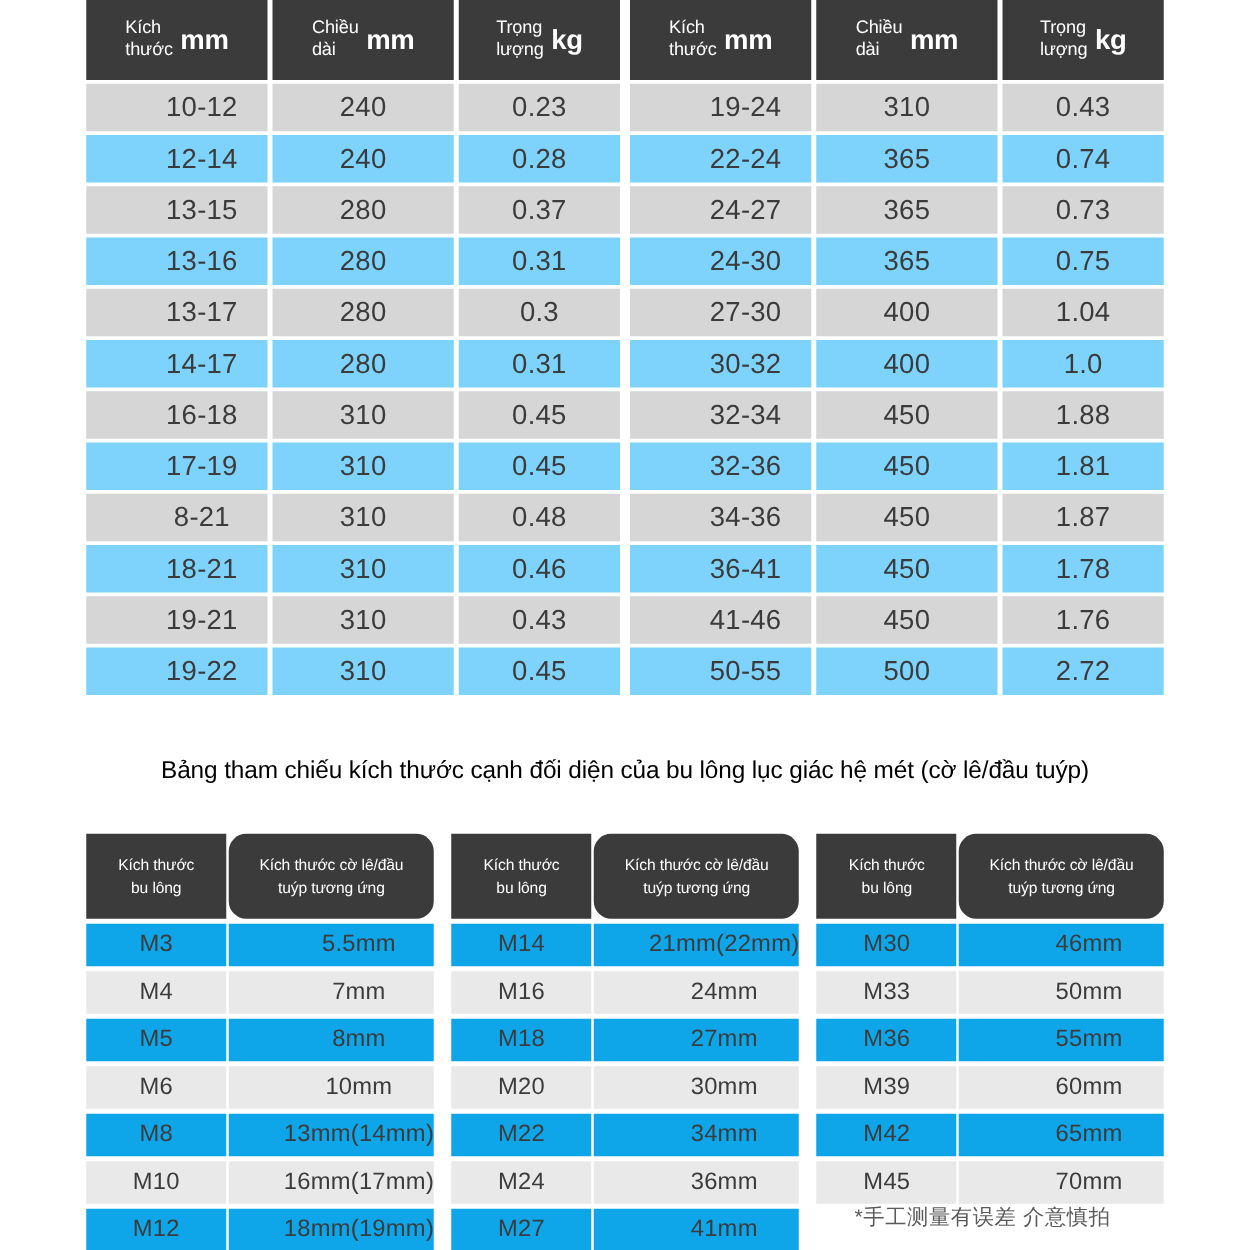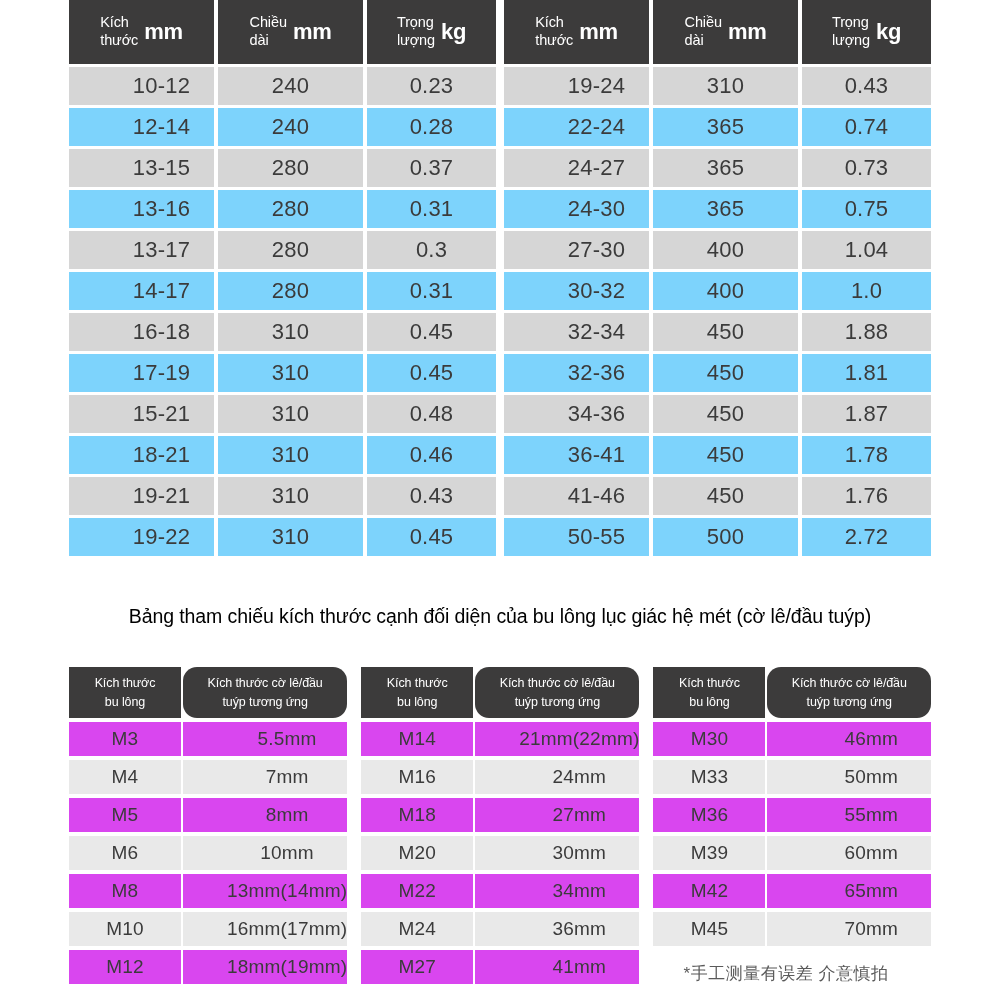--- a/index.html
+++ b/index.html
@@ -106,21 +106,21 @@
     gap: 14px;
   }
   .t2-group {
     flex: 1 1 0;
     display: flex;
     flex-direction: column;
   }
   .t2-headrow {
     display: flex;
     gap: 2px;
-    height: 51px;
+    height: 68px;
   }
   .t2-hcell {
     background: #3c3b3b;
     color: #ffffff;
     display: flex;
     align-items: center;
     justify-content: center;
     text-align: center;
     font-size: 12.5px;
     line-height: 1.45;
@@ -141,21 +141,21 @@
     display: flex;
     align-items: center;
     justify-content: center;
     font-size: 19px;
     color: #3b3b3b;
     box-sizing: border-box;
     letter-spacing: 0.2px;
   }
   .t2-cell.c1 { flex: 0 0 112px; }
   .t2-cell.c2 { flex: 1 1 auto; padding-left: 44px; }
-  .t2-row.odd  .t2-cell { background: #d946ef; }
+  .t2-row.odd  .t2-cell { background: #0ea5e9; }
   .t2-row.even .t2-cell { background: #e9e9e9; }
 
   
   #footnote {
     position: absolute;
     right: 69px;
     top: 962px;
     width: 290px;
     text-align: center;
     font-size: 17px;
@@ -216,21 +216,21 @@
         <div class="t1-cell c1">16-18</div>
         <div class="t1-cell c2">310</div>
         <div class="t1-cell c3">0.45</div>
       </div>
       <div class="t1-row even">
         <div class="t1-cell c1">17-19</div>
         <div class="t1-cell c2">310</div>
         <div class="t1-cell c3">0.45</div>
       </div>
       <div class="t1-row odd">
-        <div class="t1-cell c1">15-21</div>
+        <div class="t1-cell c1">8-21</div>
         <div class="t1-cell c2">310</div>
         <div class="t1-cell c3">0.48</div>
       </div>
       <div class="t1-row even">
         <div class="t1-cell c1">18-21</div>
         <div class="t1-cell c2">310</div>
         <div class="t1-cell c3">0.46</div>
       </div>
       <div class="t1-row odd">
         <div class="t1-cell c1">19-21</div>

